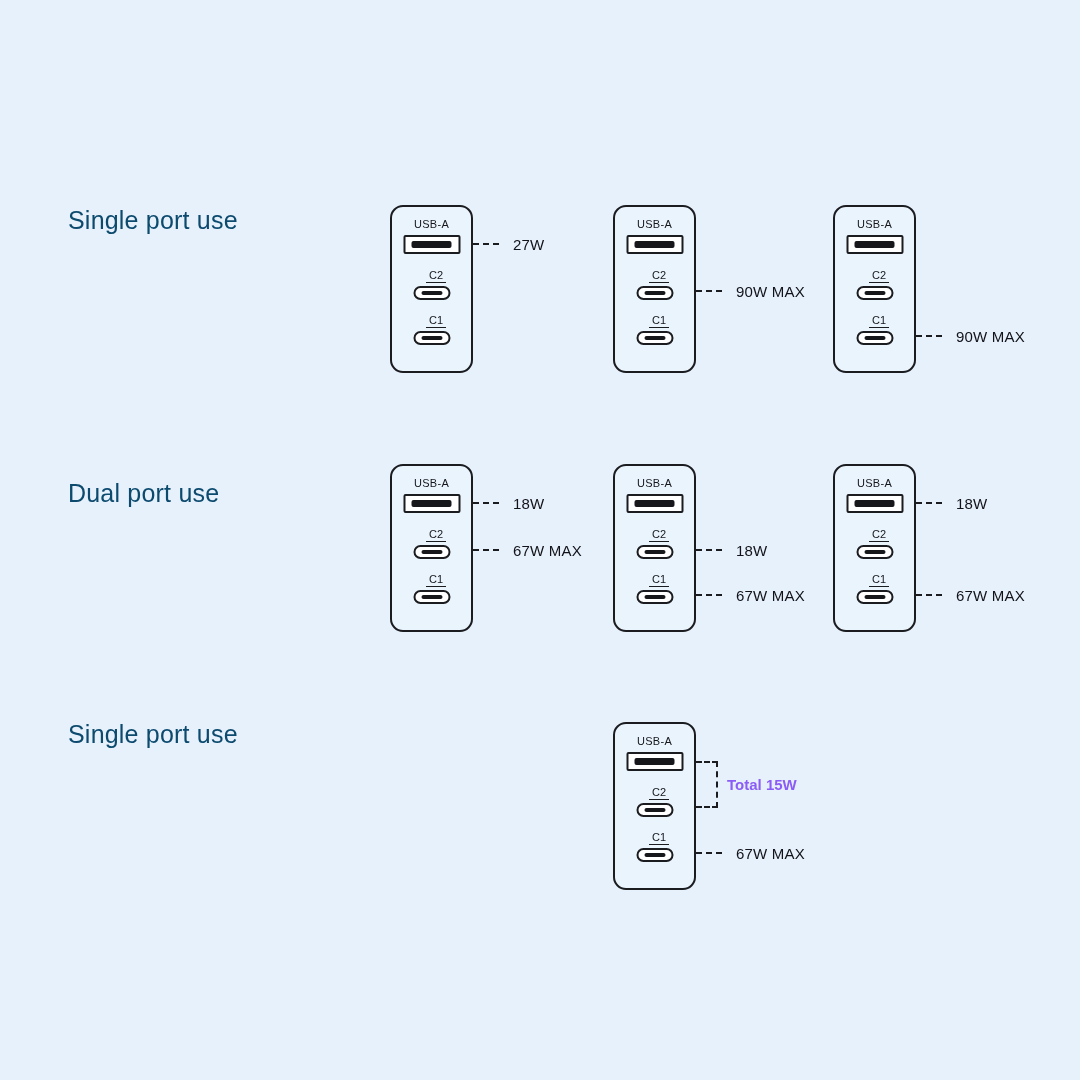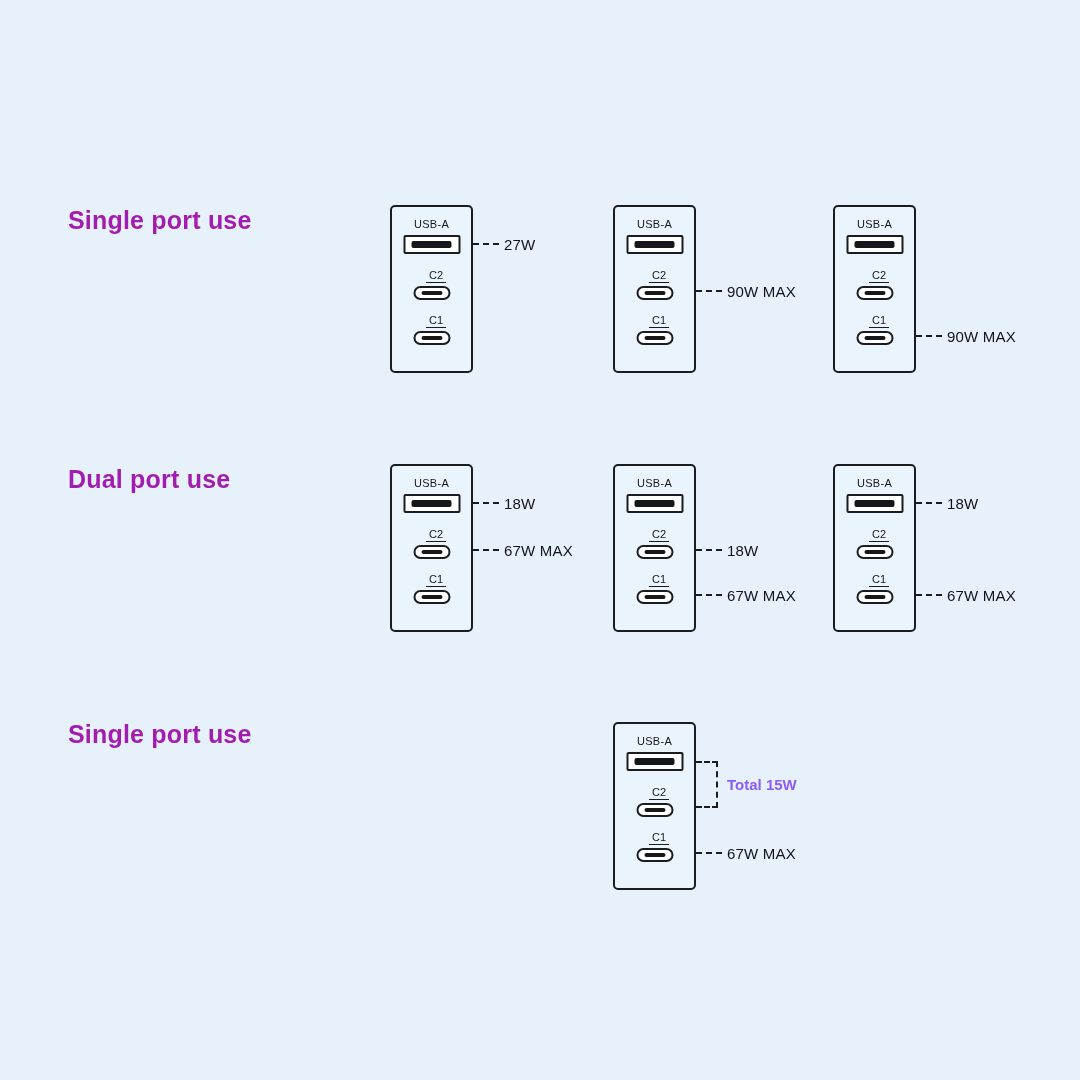--- a/index.html
+++ b/index.html
@@ -10,32 +10,32 @@
     height: 1080px;
     background: #e7f1fc;
     overflow: hidden;
     color: #14151a;
   }
   .section-title {
     position: absolute;
     left: 68px;
     font-size: 25px;
     line-height: 28px;
-    font-weight: bold;
-    color: #a21caf;
+    font-weight: normal;
+    color: #0c4a6e;
     letter-spacing: 0.2px;
     white-space: nowrap;
   }
   
   .charger {
     position: absolute;
     width: 83px;
     height: 168px;
     border: 2px solid #1b1c20;
-    border-radius: 5px;
+    border-radius: 13px;
     background: #eaf4fd;
     box-sizing: border-box;
   }
   .charger .usba-label {
     position: absolute;
     top: 11px; left: 0; right: 0;
     text-align: center;
     font-size: 11px;
     color: #15161a;
     letter-spacing: 0.3px;
@@ -95,21 +95,21 @@
     display: flex;
     align-items: center;
     white-space: nowrap;
   }
   .callout .dash {
     width: 26px;
     height: 0;
     border-top: 2px dashed #1b1c20;
   }
   .callout .callout-text {
-    margin-left: 5px;
+    margin-left: 14px;
     font-size: 15px;
     color: #121318;
     letter-spacing: 0.2px;
   }
   .bracket {
     position: absolute;
     left: 696px; top: 761px;
     width: 22px; height: 47px;
     border-top: 2px dashed #1b1c20;
     border-right: 2px dashed #1b1c20;
@@ -126,21 +126,21 @@
     color: #8b5cf6;
     white-space: nowrap;
   }
 </style>
 </head>
 <body>
 
 <div id="canvas">
 
   <div class="section-title" style="top:206px">Single port use</div>
-  <div class="section-title" style="top:465px">Dual port use</div>
+  <div class="section-title" style="top:479px">Dual port use</div>
   <div class="section-title" style="top:720px">Single port use</div>
 
   <div class="charger" style="left:390px; top:205px">
     <div class="usba-label">USB-A</div>
     <div class="usba-port">
         <div class="usba-pin"></div>
       </div>
     <div class="c-label c2"><span>C2</span></div>
     <div class="c-port c2">
         <div class="c-pin"></div>

